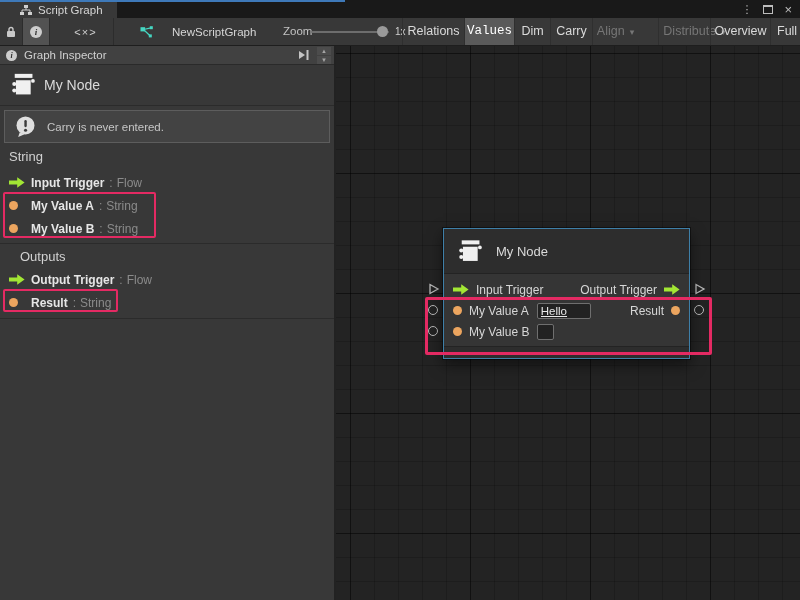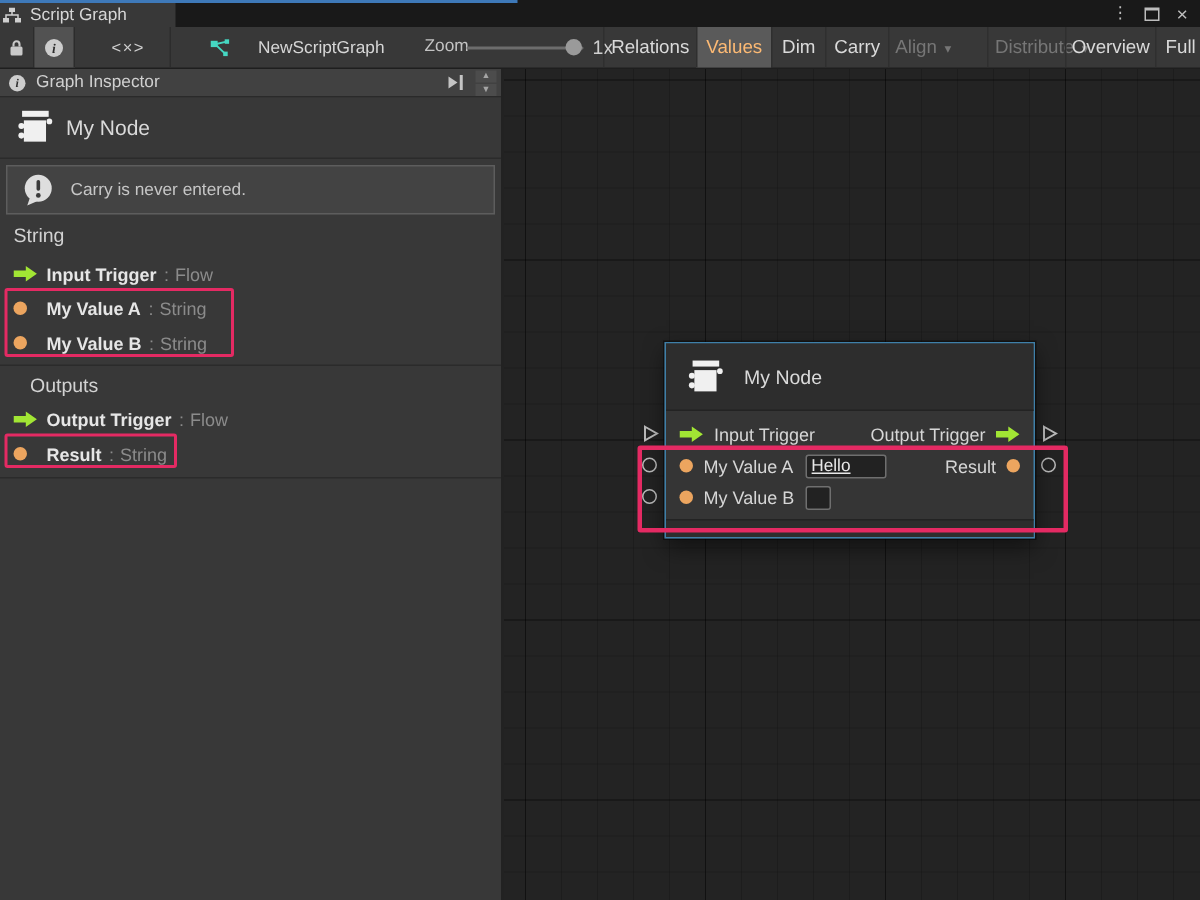--- a/index.html
+++ b/index.html
@@ -7,21 +7,21 @@
   .app {
     position:relative; width:800px; height:600px; overflow:hidden;
     background:#383838; font-family:"Liberation Sans", sans-serif;
     color:#d2d2d2; user-select:none;
   }
 
   
   .tabbar { position:absolute; left:0; top:0; width:800px; height:18px; background:#191919; }
   .accent-line { position:absolute; left:0; top:0; width:345px; height:2px; background:#3e79b9; }
   .tab { position:absolute; left:0; top:2px; width:117px; height:16px; background:#383838;
-         display:flex; align-items:center; gap:6px; padding-left:2px; }
+         display:flex; align-items:center; gap:6px; padding-left:20px; }
   .tab-label { font-size:11.5px; color:#d6d6d6; }
   .winctrl { position:absolute; right:8px; top:2px; height:15px; display:flex; gap:11px; align-items:center; }
   .more-glyph { font-size:11px; color:#bdbdbd; line-height:15px; }
   .max-box { display:inline-block; width:10px; height:9px; border:1px solid #bdbdbd; border-top:2px solid #bdbdbd; }
   .close-glyph { font-size:13px; color:#bdbdbd; line-height:15px; }
 
   
   .toolbar { position:absolute; left:0; top:18px; width:800px; height:28px; background:#383838;
              border-bottom:1px solid #1e1e1e; }
   .tbtn { position:absolute; top:0; height:27px; display:flex; align-items:center; justify-content:center; }
@@ -29,24 +29,24 @@
   .tbtn-info { left:23px; width:27px; background:#525252; border-right:1px solid #2c2c2c; }
   .tbtn-code { left:58px; width:56px; color:#cfcfcf; font-size:11px; letter-spacing:1px; border-right:1px solid #2c2c2c; }
   .info-circle { display:inline-block; width:12px; height:12px; border-radius:50%; background:#cdcdcd;
                  color:#2e2e2e; font-size:9px; font-weight:bold; text-align:center; line-height:12px;
                  font-family:"Liberation Serif", serif; font-style:italic; }
   .graph-btn { position:absolute; left:132px; top:0; height:27px; display:flex; align-items:center; gap:19px; padding:0 8px; }
   .graph-btn-label { font-size:11.5px; color:#d6d6d6; }
   .zoom-label { position:absolute; left:283px; top:0; height:27px; line-height:27px; font-size:11.5px; color:#c3c3c3; }
   .zoom-track { position:absolute; left:311px; top:13px; width:78px; height:2px; background:#6d6d6d; border-radius:1px; }
   .zoom-handle { position:absolute; left:377px; top:8px; width:11px; height:11px; border-radius:50%; background:#9a9a9a; }
-  .zoom-level { position:absolute; left:395px; top:0; height:17px; line-height:27px; font-size:13px; color:#cfcfcf; }
+  .zoom-level { position:absolute; left:395px; top:0; height:17px; line-height:27px; font-size:10px; color:#cfcfcf; }
   .tb-item { position:absolute; top:0; height:27px; line-height:27px; text-align:center; font-size:12.5px;
              color:#dadada; border-left:1px solid #2f2f2f; white-space:nowrap; overflow:hidden; }
-  .tb-item.active { background:#5a5a5a; color:#fdba74; }
+  .tb-item.active { background:#5a5a5a; color:#ffffff;font-family:Liberation Mono, monospace; }
   .tb-item.disabled { color:#767676; }
   .dd-arrow { font-size:9px; margin-left:5px; color:inherit; }
 
   
   .panel { position:absolute; left:0; top:46px; width:336px; height:554px; background:#383838;
            border-right:2px solid #222222; }
   .panel-header { position:absolute; left:0; top:0; width:100%; height:19px; background:#414141;
                   border-bottom:1px solid #2a2a2a; display:flex; align-items:center; gap:7px; padding-left:6px; }
   .panel-title { font-size:11.5px; color:#d0d0d0; }
   .dock-btn { position:absolute; right:24px; top:3px; }

